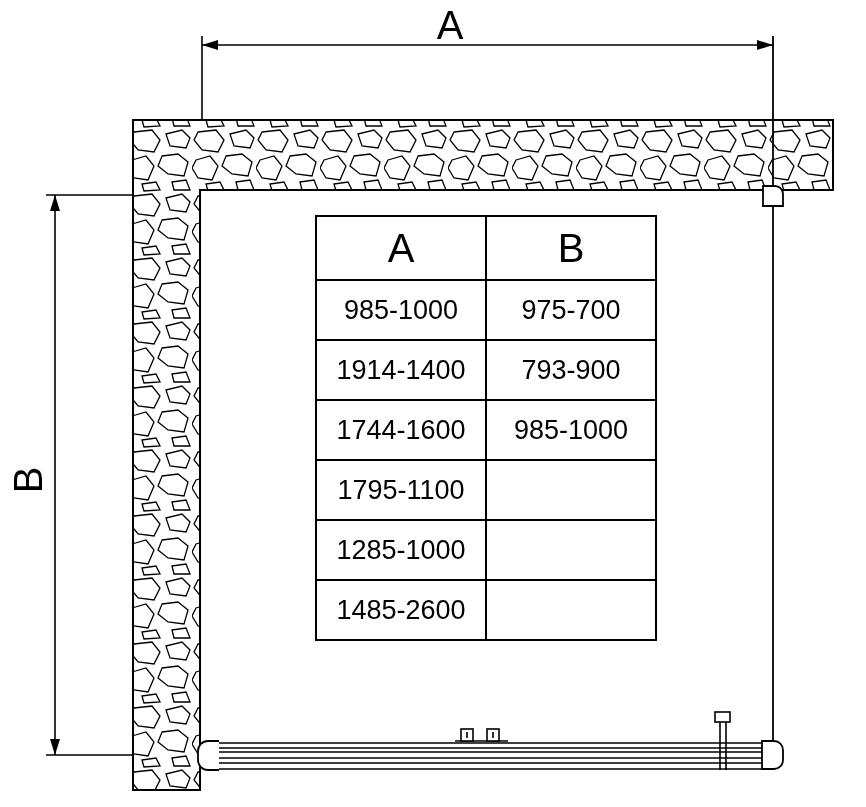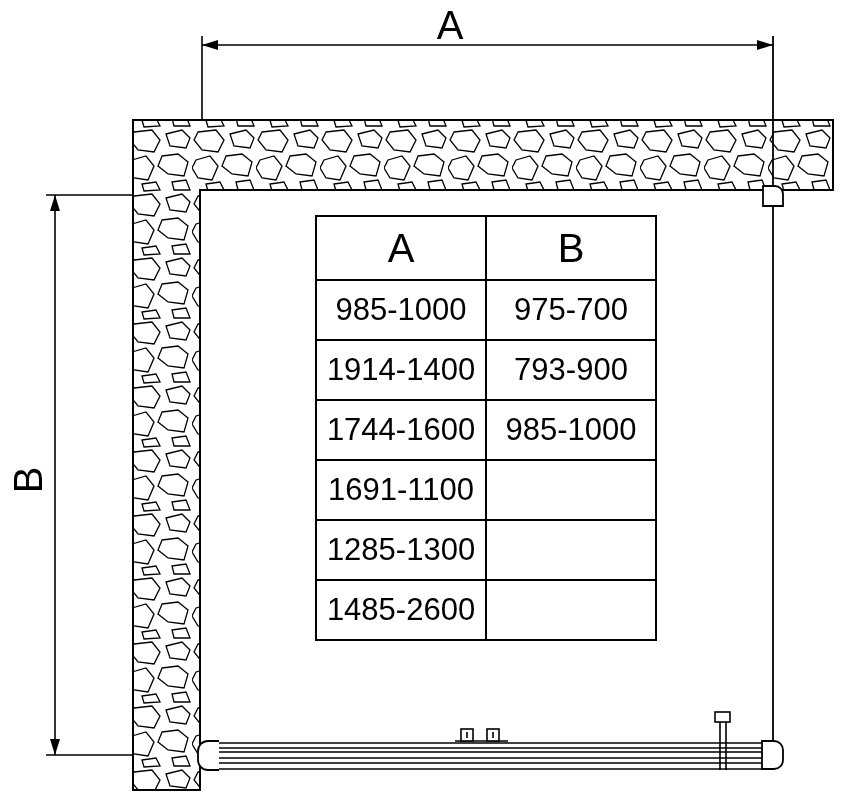--- a/index.html
+++ b/index.html
@@ -40,21 +40,21 @@
     background: #fff;
     padding: 0;
   }
   .size-table th {
     height: 62px;
     font-size: 40px;
     font-weight: 400;
   }
   .size-table td {
     height: 58px;
-    font-size: 31px;
+    font-size: 27px;
     font-weight: 400;
   }
 </style>
 </head>
 <body>
 
 <div class="canvas">
 
   <svg class="drawing" width="866" height="807" viewBox="0 0 866 807">
     <defs>
@@ -136,25 +136,25 @@
       </tr>
       <tr>
         <td>1914-1400</td>
         <td>793-900</td>
       </tr>
       <tr>
         <td>1744-1600</td>
         <td>985-1000</td>
       </tr>
       <tr>
-        <td>1691-1100</td>
+        <td>1795-1100</td>
         <td></td>
       </tr>
       <tr>
-        <td>1285-1300</td>
+        <td>1285-1000</td>
         <td></td>
       </tr>
       <tr>
         <td>1485-2600</td>
         <td></td>
       </tr>
     </tbody>
   </table>
 
 </div>

